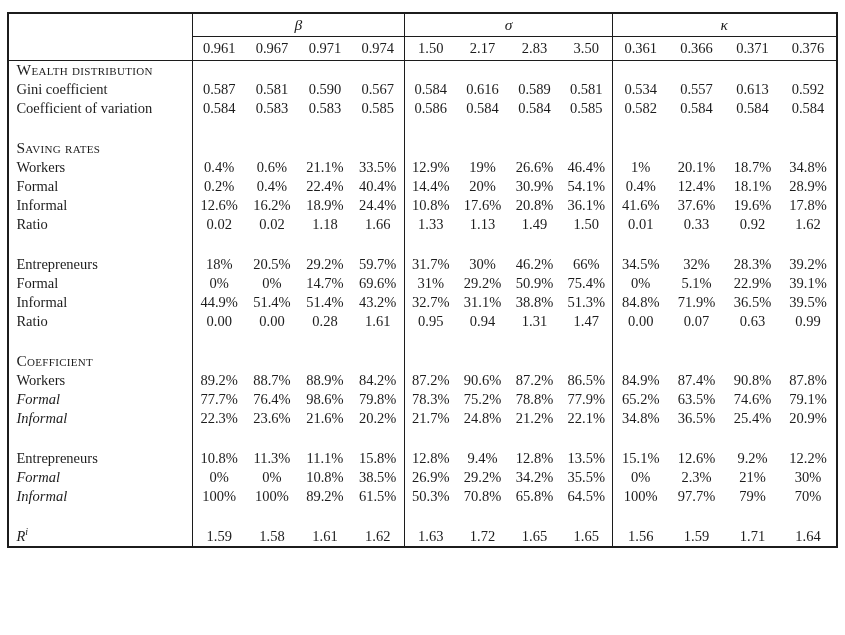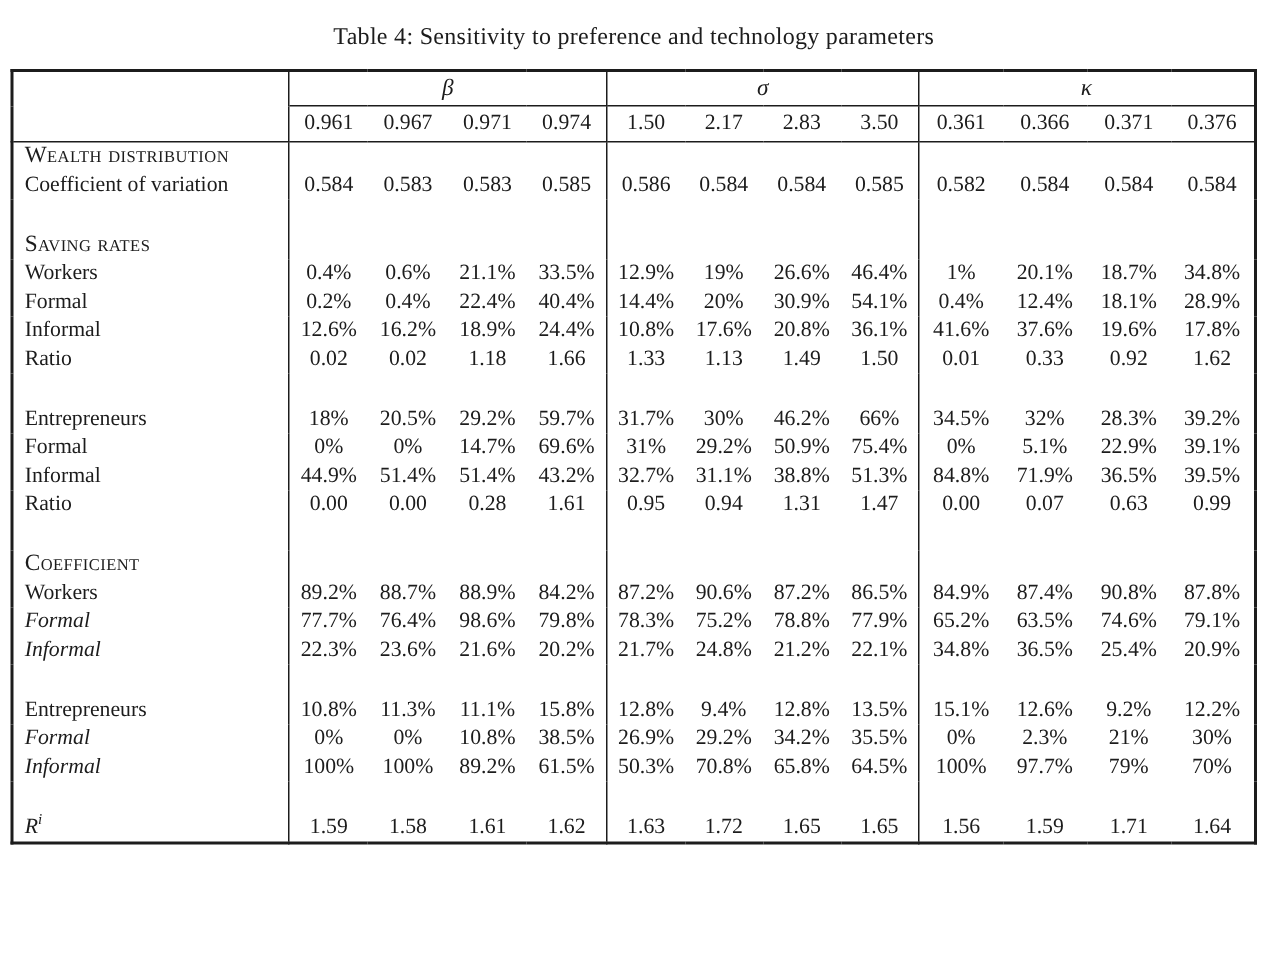--- a/index.html
+++ b/index.html
@@ -40,21 +40,20 @@
   td.section { font-variant: small-caps; letter-spacing: 0.3px; font-size: 15.5px; margin-left: 37px; }
   td.ital { font-style: italic; }
   tr.sp td { height: 21px; }
   sup { font-size: 10px; line-height: 0; }
   td.mathlbl i { font-family: "Liberation Serif", "DejaVu Serif", serif; }
 </style>
 </head>
 <body>
 
 <div class="page">
-  <div class="caption">Table 4: Sensitivity to preference and technology parameters</div>
   <table class="sens">
     <colgroup>
       <col style="width:184px">
       <col style="width:53px">
         <col style="width:53px">
         <col style="width:53px">
         <col style="width:53px">
       <col style="width:52px">
         <col style="width:52px">
         <col style="width:52px">
@@ -97,20 +96,35 @@
           <td></td>
           <td></td>
           <td></td>
           <td class="gsep"></td>
           <td></td>
           <td></td>
           <td></td>
           <td></td>
         </tr>
         <tr>
+          <td class="lbl lsep">Gini coefficient</td>
+          <td>0.587</td>
+          <td>0.581</td>
+          <td>0.590</td>
+          <td class="gsep">0.567</td>
+          <td>0.584</td>
+          <td>0.616</td>
+          <td>0.589</td>
+          <td class="gsep">0.581</td>
+          <td>0.534</td>
+          <td>0.557</td>
+          <td>0.613</td>
+          <td>0.592</td>
+        </tr>
+        <tr>
           <td class="lbl lsep">Coefficient of variation</td>
           <td>0.584</td>
           <td>0.583</td>
           <td>0.583</td>
           <td class="gsep">0.585</td>
           <td>0.586</td>
           <td>0.584</td>
           <td>0.584</td>
           <td class="gsep">0.585</td>
           <td>0.582</td>

